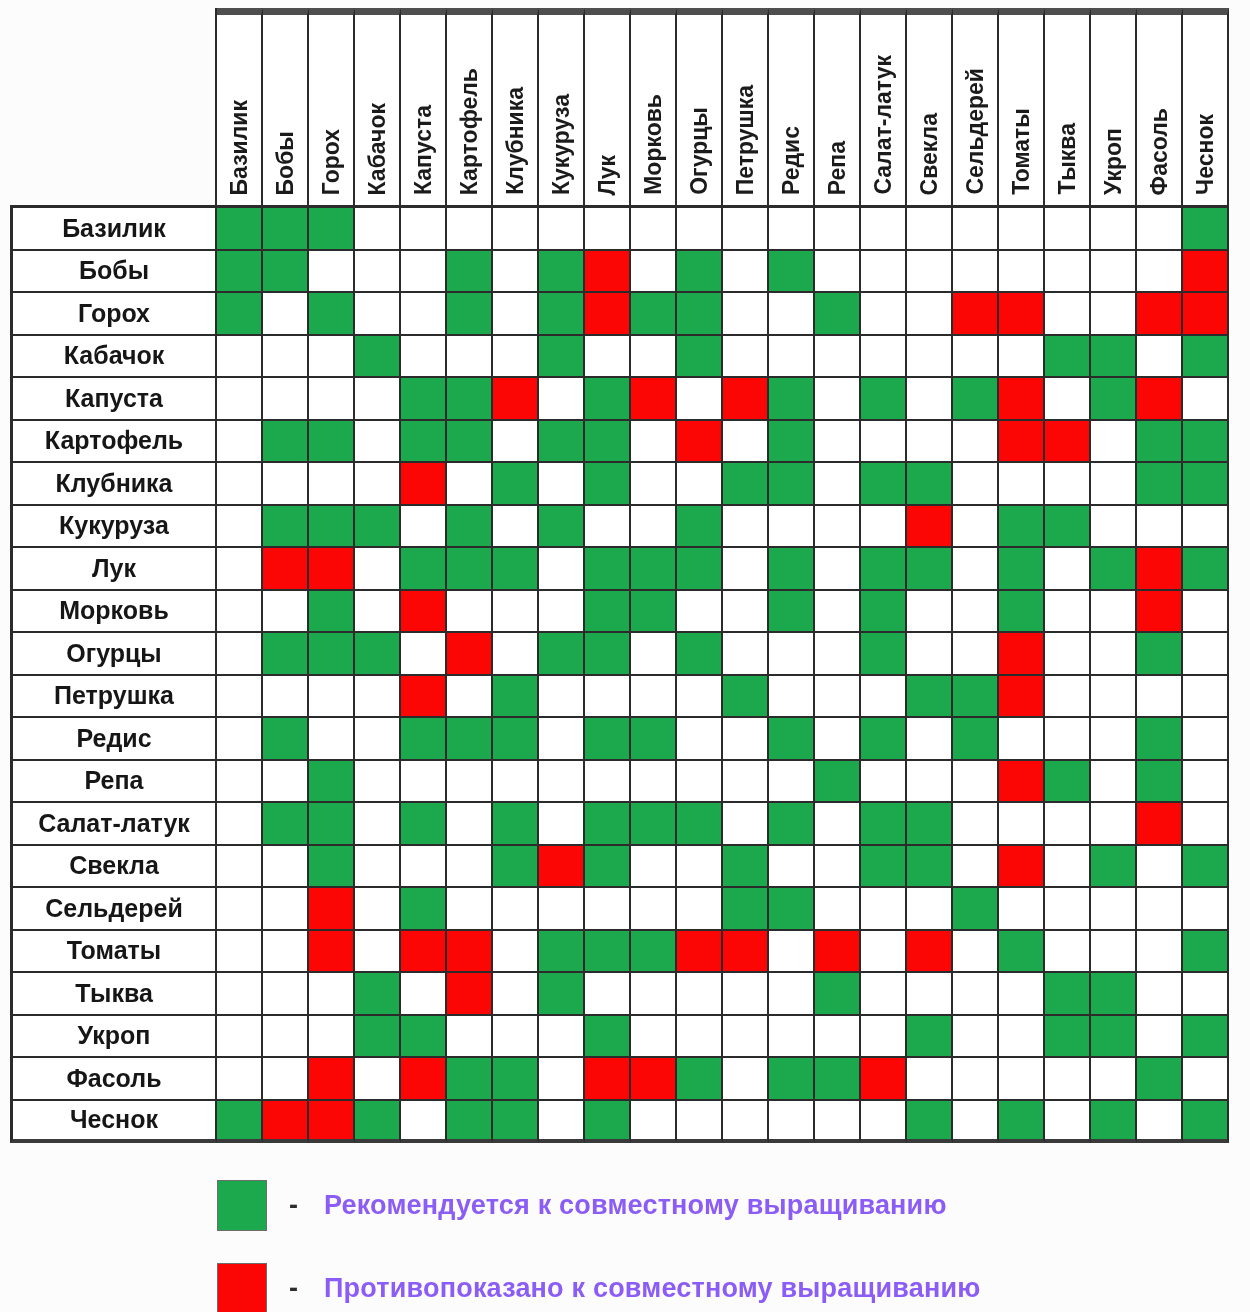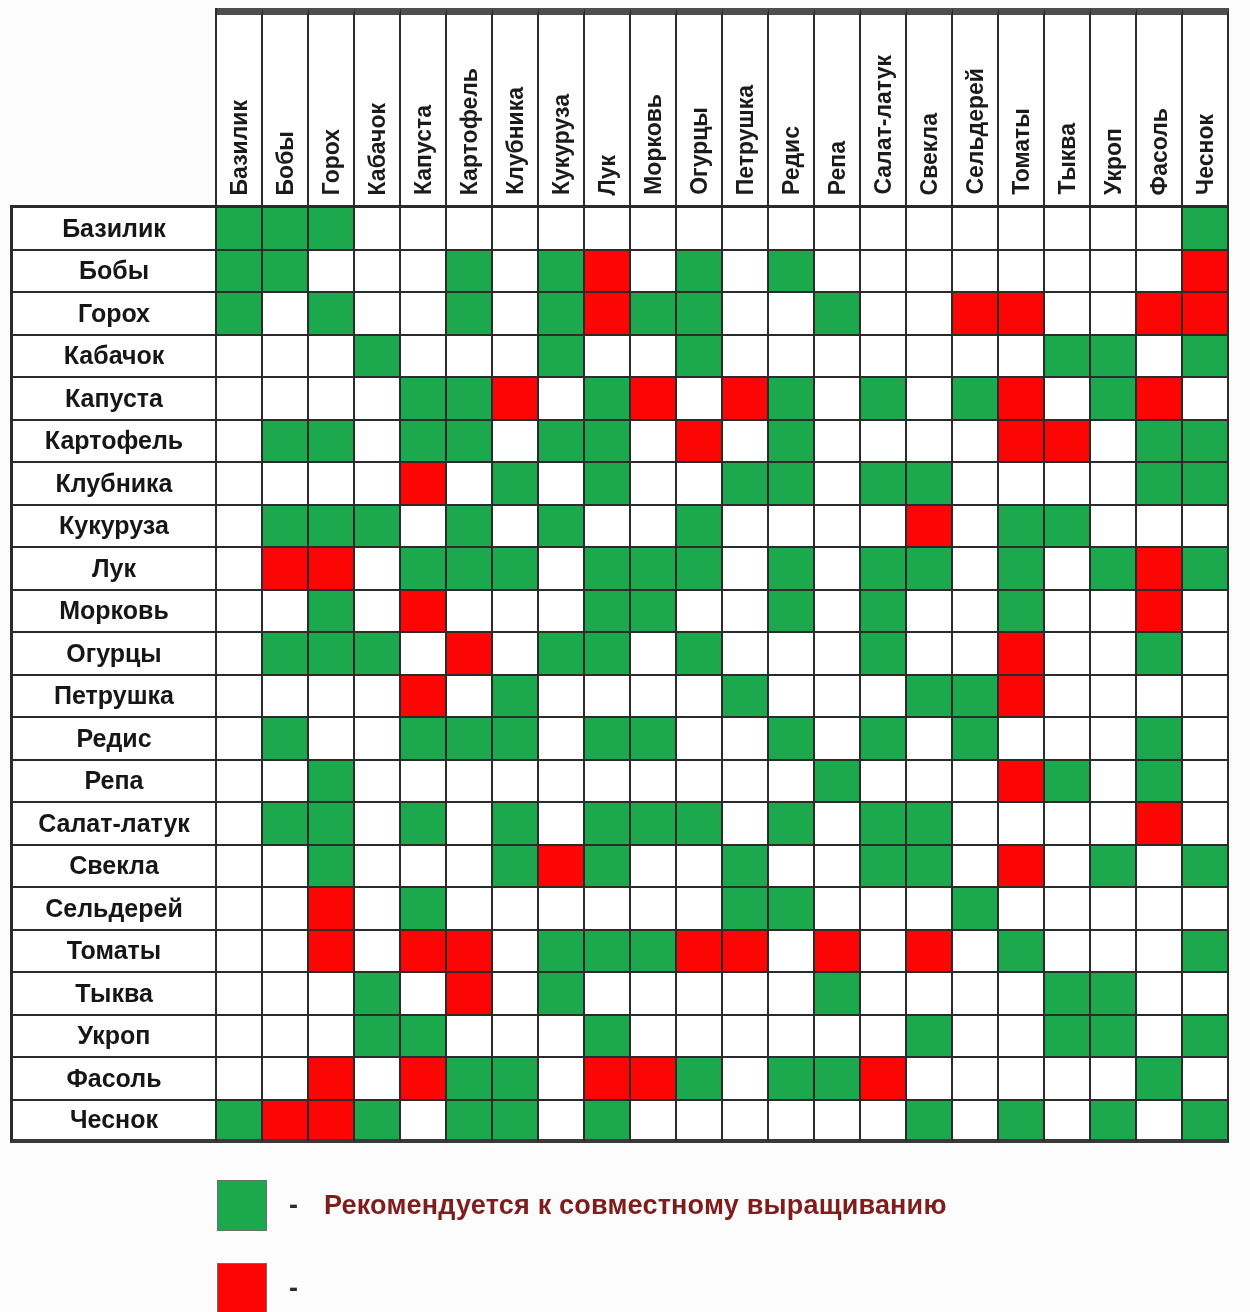--- a/index.html
+++ b/index.html
@@ -19,21 +19,21 @@
     font-weight:bold;font-size:25px;color:#161616;}
   .cell{border-right:2px solid var(--line);border-bottom:2px solid var(--line);background:#fff;}
   .cell.g{background:var(--green);}
   .cell.r{background:var(--red);}
   .lastrow{border-bottom:4px solid #3a3a3a !important;}
 
   
   .legend-row{position:absolute;left:217px;display:flex;align-items:center;}
   .legend-row .swatch{width:48px;height:49px;border:1px solid #6d6d6d;}
   .legend-row .dash{font-size:27px;font-weight:600;color:#2d2d2d;margin:0 26px 0 22px;}
-  .legend-row .lab{font-size:27px;font-weight:600;color:#7f1d1d;letter-spacing:0.2px;}
+  .legend-row .lab{font-size:27px;font-weight:600;color:#8b5cf6;letter-spacing:0.2px;}
   #legend-green{top:1180px;}
   #legend-red{top:1263px;}
   #legend-green .swatch{background:var(--green);}
   #legend-red .swatch{background:var(--red);}
 </style>
 </head>
 <body>
 
 <div id="stage">
 
@@ -615,15 +615,16 @@
 
   <div class="legend-row" id="legend-green">
     <div class="swatch"></div>
     <div class="dash">-</div>
     <div class="lab">Рекомендуется к совместному выращиванию</div>
   </div>
 
   <div class="legend-row" id="legend-red">
     <div class="swatch"></div>
     <div class="dash">-</div>
+    <div class="lab">Противопоказано к совместному выращиванию</div>
   </div>
 
 </div>
 
 </body></html>

